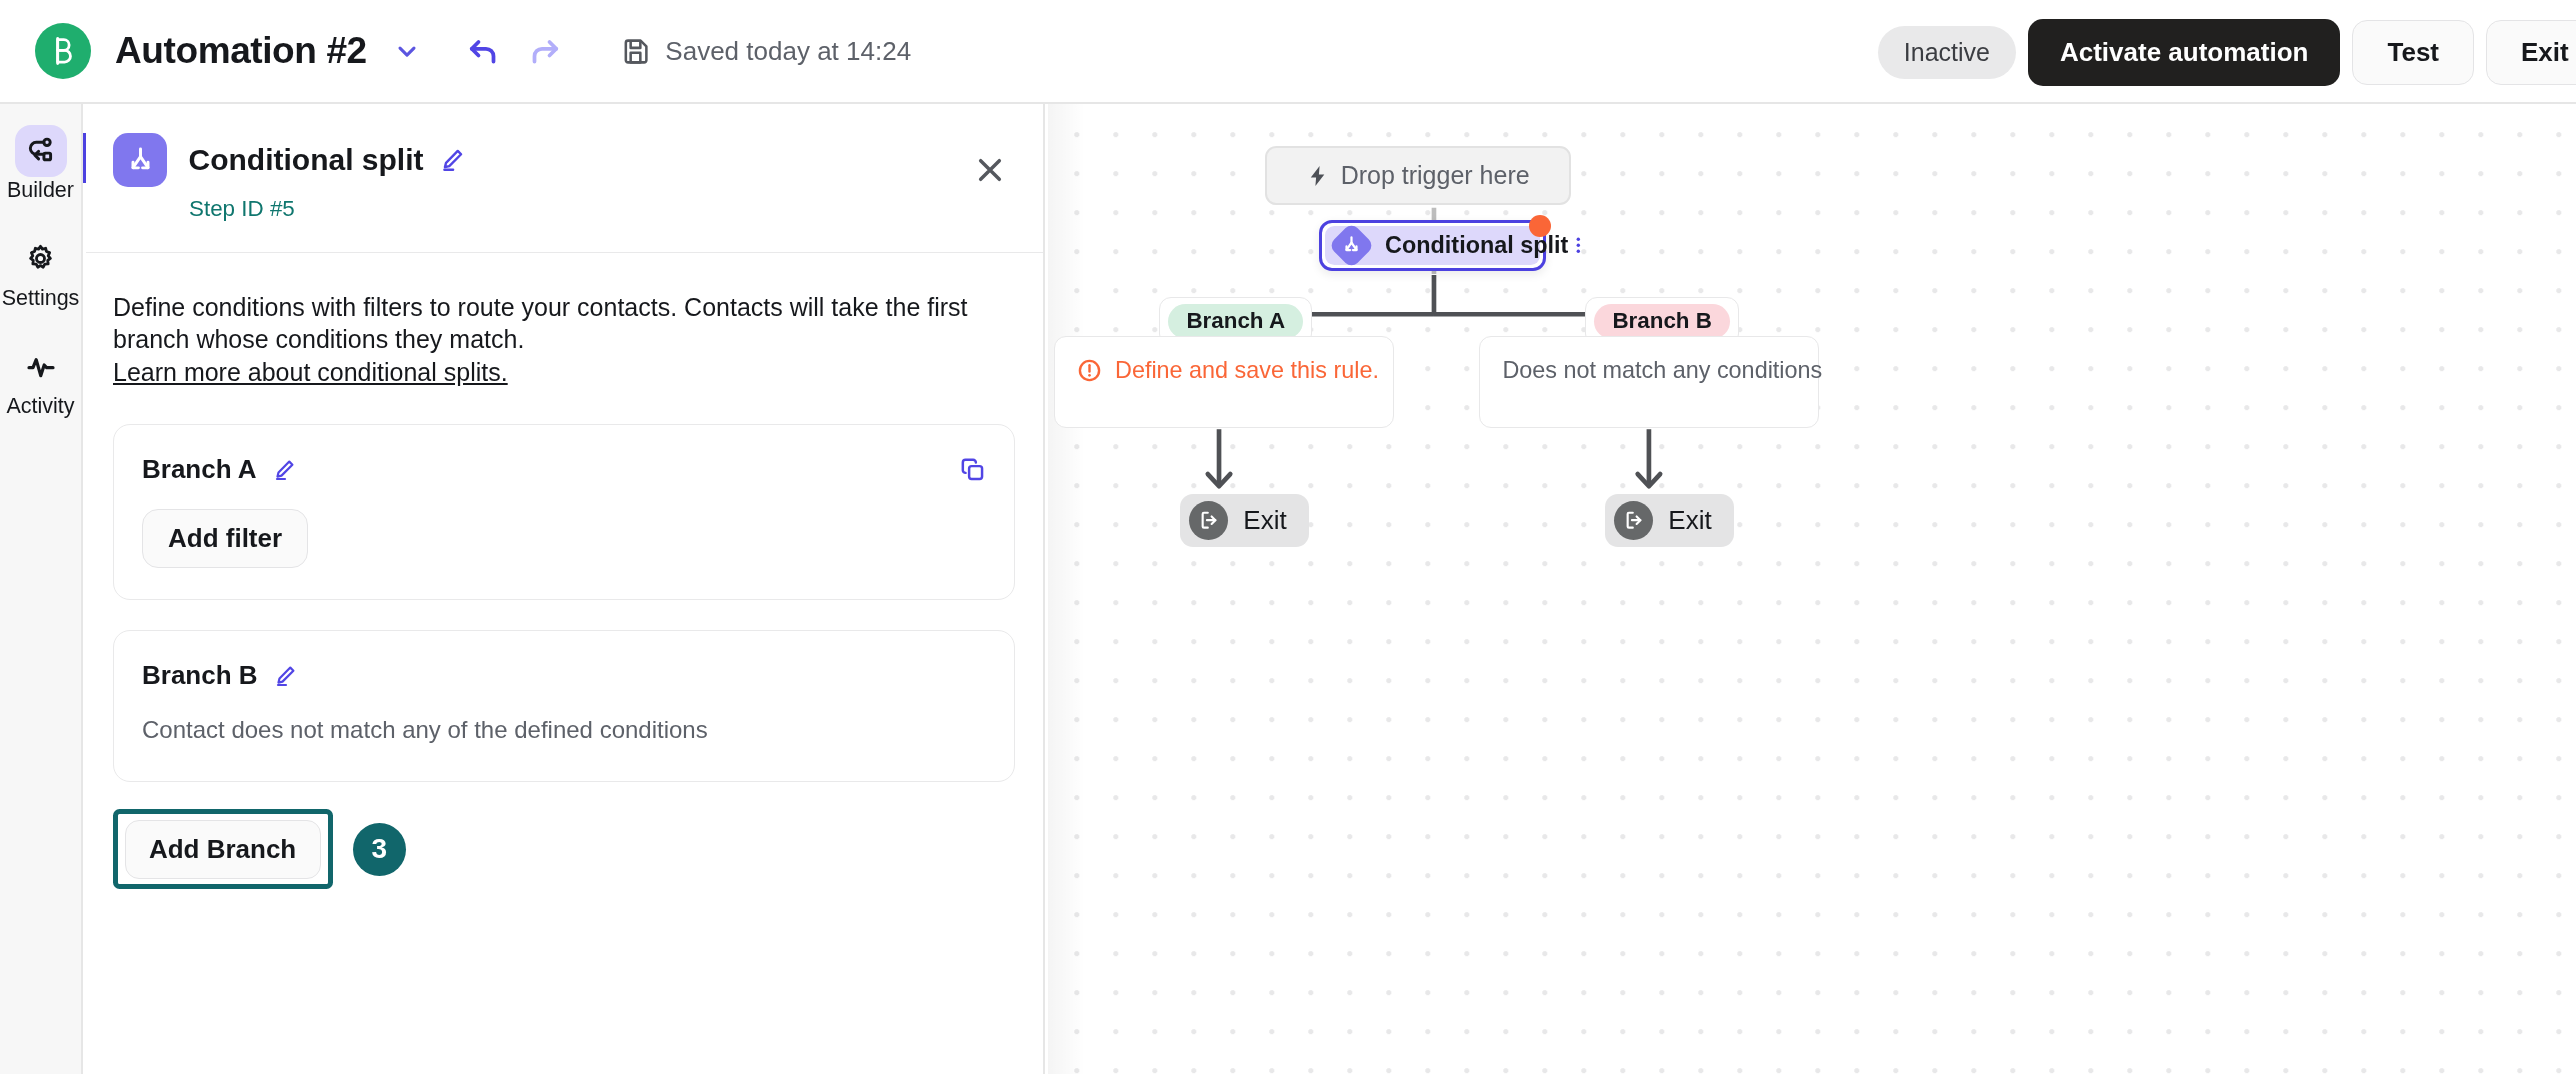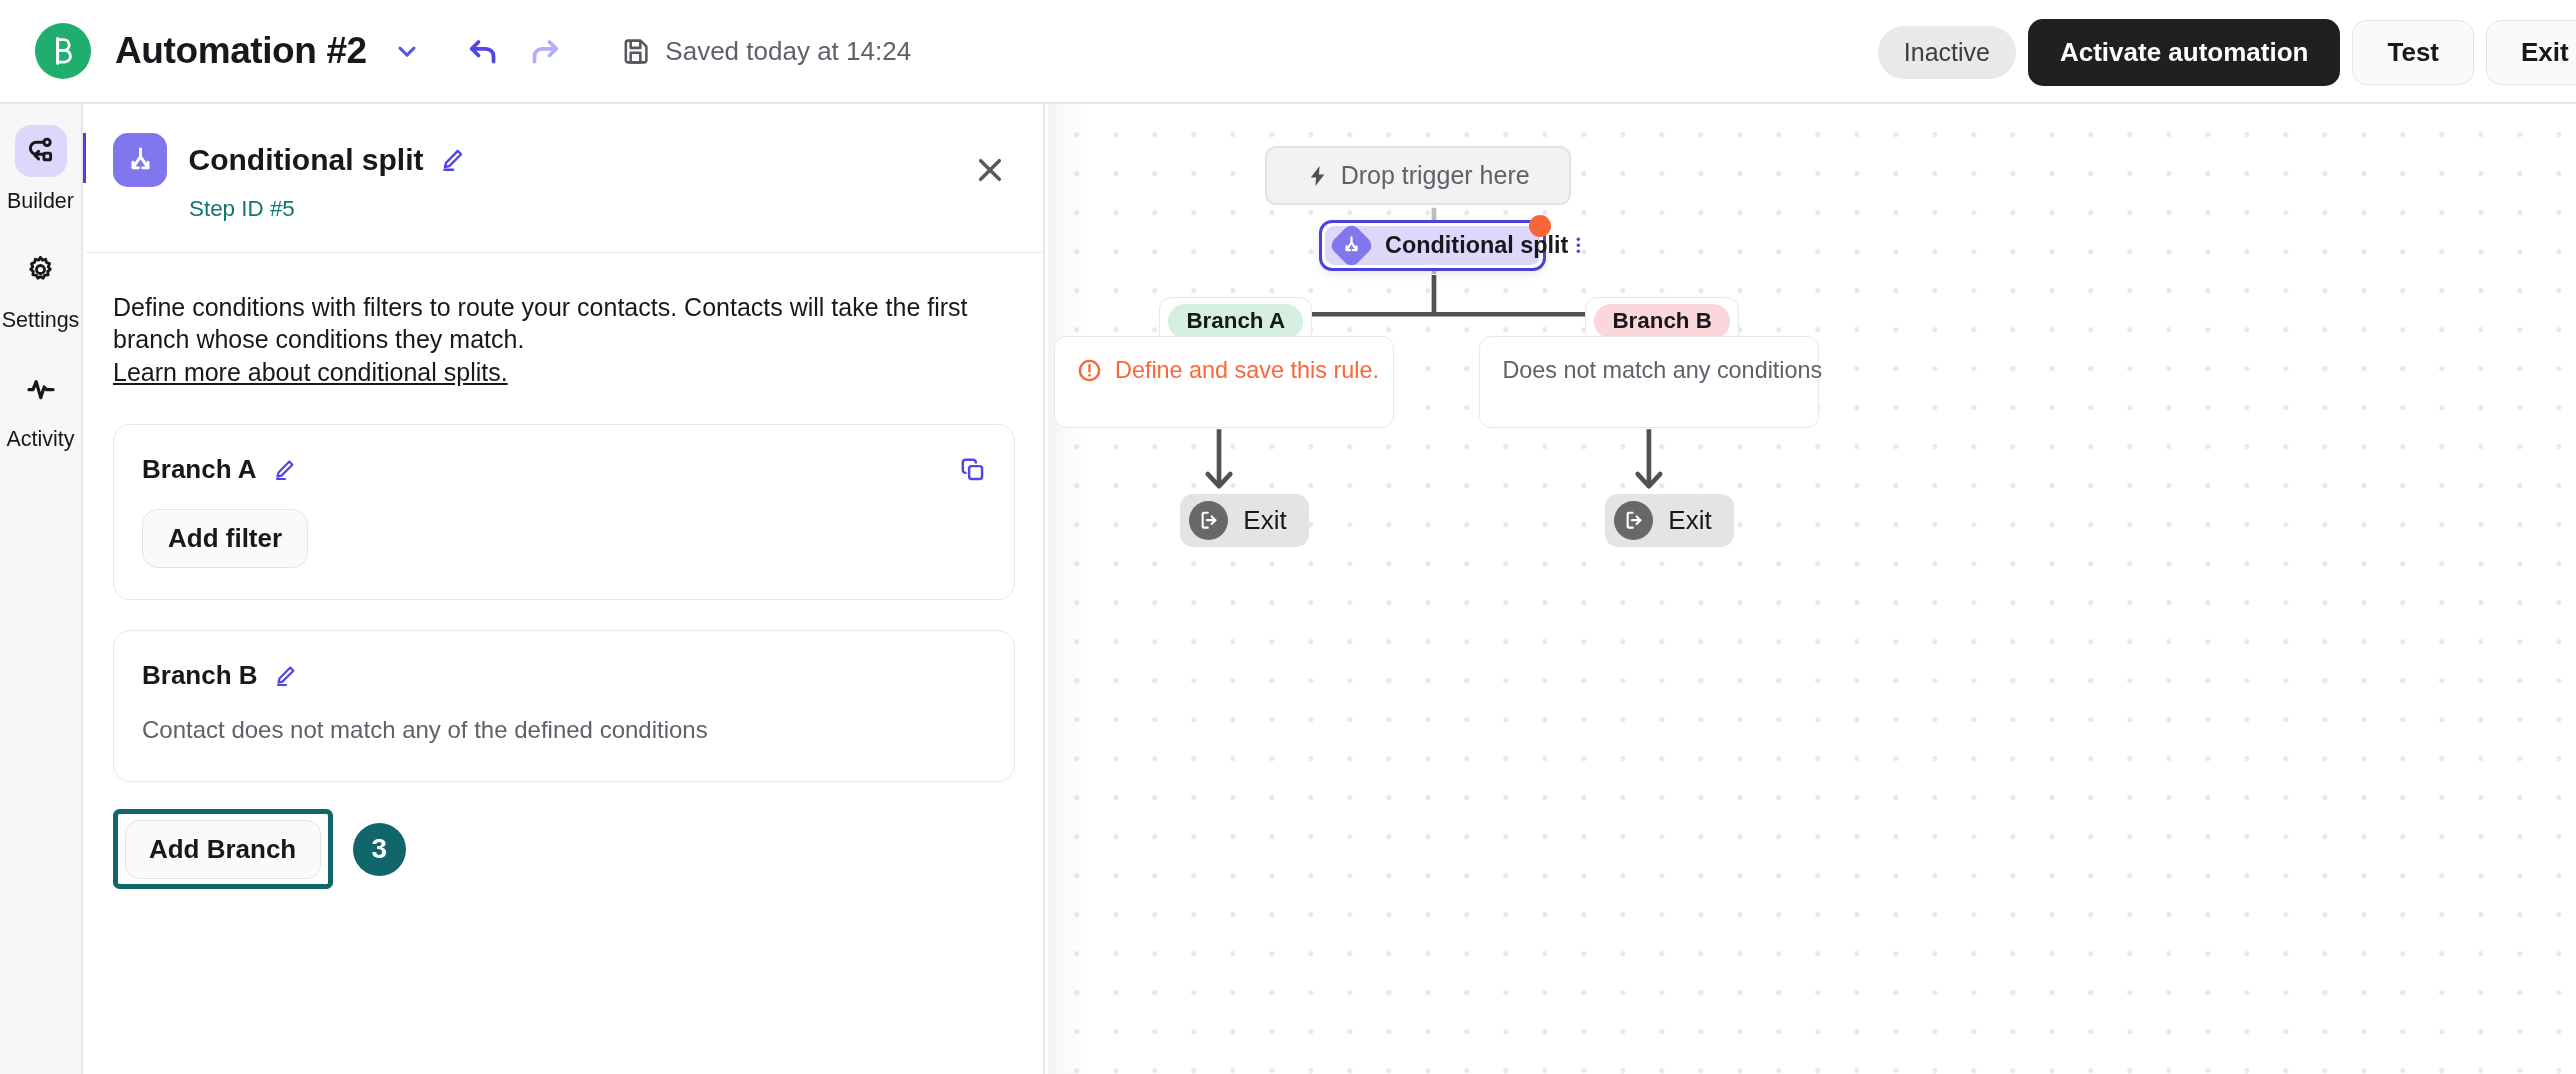--- a/index.html
+++ b/index.html
@@ -85,21 +85,21 @@
   .rail-item {
     width: 83px; display: flex; flex-direction: column;
     align-items: center; margin-bottom: 30px;
   }
   .rail-icon {
     width: 52px; height: 52px; border-radius: 16px;
     display: flex; align-items: center; justify-content: center;
     color: #16181c;
   }
   .rail-item.active .rail-icon { background: #ddd8fb; }
-  .rail-label { font-size: 21.5px; color: #16181c; margin-top: 12px; }
+  .rail-label { font-size: 21.5px; color: #16181c; margin-top: 1px; }
 
   
   .panel-handle {
     position: absolute; left: 83px; top: 133px;
     width: 12px; height: 50px; border-radius: 0 8.4px 8.4px 0;
     background: #4c41e0;
   }
 
   
   .panel {

